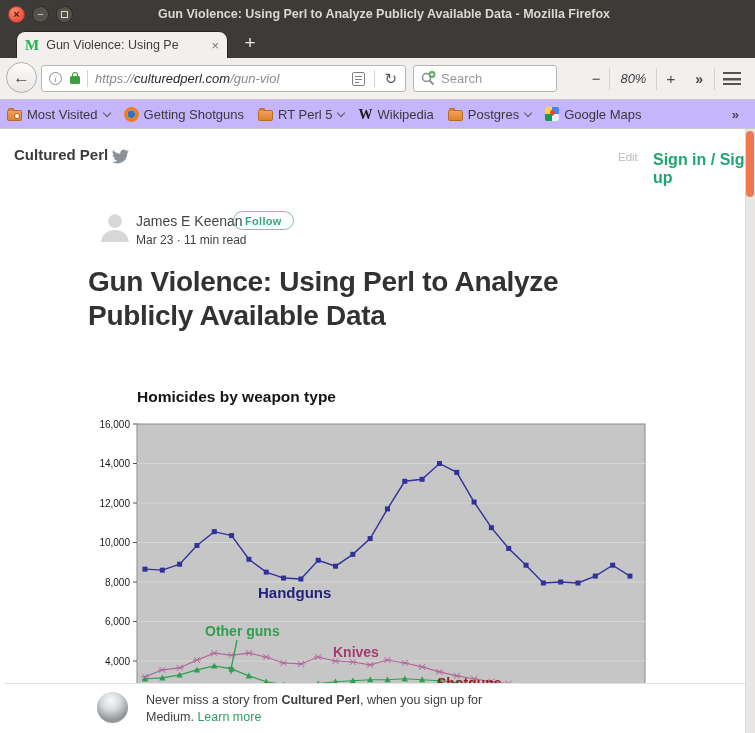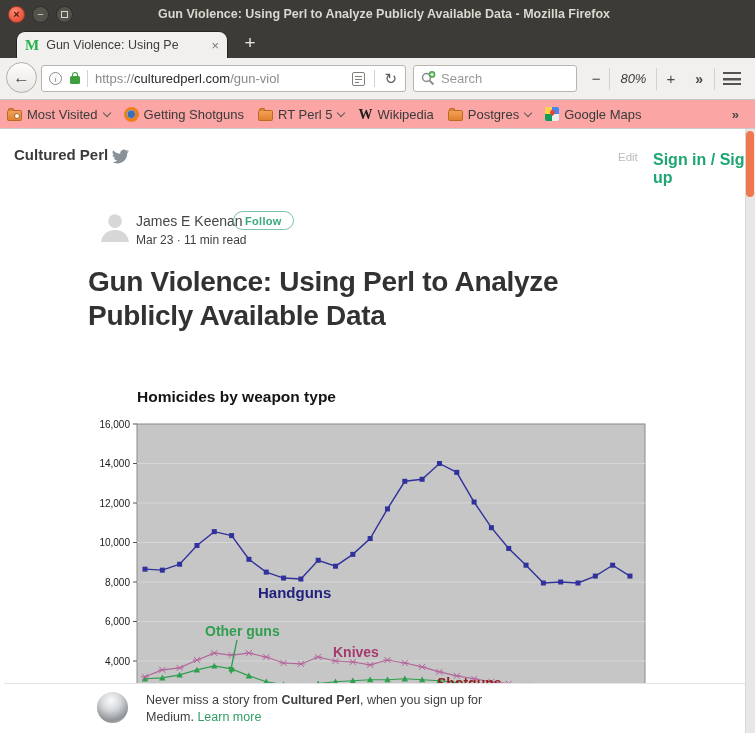--- a/index.html
+++ b/index.html
@@ -41,42 +41,42 @@
   .info-icon{width:13px;height:13px;border:1px solid #8a8a8a;border-radius:50%;color:#8a8a8a;
     font-size:9px;font-style:italic;font-family:"Liberation Serif",serif;text-align:center;line-height:12px;
     margin-left:7px;flex:none;box-sizing:border-box;}
   .lock-icon{position:relative;width:10px;height:8px;background:#3f9e3f;border-radius:1.5px;
     margin-left:8px;margin-top:3px;flex:none;}
   .lock-icon::before{content:"";position:absolute;top:-4px;left:2px;width:6px;height:6px;
     border:1.5px solid #3f9e3f;border-bottom:none;border-radius:3px 3px 0 0;box-sizing:border-box;}
   .urlsep{width:1px;height:17px;background:#d5d2ce;margin:0 7px;flex:none;}
   .urltext{flex:1;font-size:13px;white-space:nowrap;overflow:hidden;
     -webkit-mask-image:linear-gradient(90deg,#000 88%,transparent);
-    mask-image:linear-gradient(90deg,#000 88%,transparent);}
+    mask-image:linear-gradient(90deg,#000 88%,transparent);font-style:italic;}
   .u-dim{color:#8a8a8a;}
   .u-dom{color:#2b2b2b;}
   .reader-icon{width:13px;height:14px;border:1.2px solid #82807c;border-radius:2px;flex:none;margin:0 2px;
     background:linear-gradient(#82807c,#82807c) 2px 3px/7px 1.2px no-repeat,
                linear-gradient(#82807c,#82807c) 2px 6px/7px 1.2px no-repeat,
                linear-gradient(#82807c,#82807c) 2px 9px/4px 1.2px no-repeat;box-sizing:border-box;}
   .reload-icon{color:#5e5c58;font-size:15px;margin:0 8px 0 2px;flex:none;line-height:1;}
-  .searchbar{position:absolute;left:413px;top:7px;width:164px;height:27px;background:#fff;
+  .searchbar{position:absolute;left:413px;top:7px;width:144px;height:27px;background:#fff;
     border:1px solid #b8b5b1;border-radius:3px;display:flex;align-items:center;box-sizing:border-box;}
   .search-glyph{margin-left:6px;flex:none;}
   .search-ph{color:#9a9894;font-size:13px;margin-left:4px;}
   .navright{position:absolute;right:6px;top:0;height:41px;display:flex;align-items:center;}
   .zbtn{color:#474747;font-size:15px;padding:0 9px;}
   .zlevel{color:#3c3c3c;font-size:13px;padding:0 10px;font-style:italic;}
   .vsep{width:1px;height:22px;background:#d5d2ce;}
   .ovf{color:#474747;font-size:14px;font-weight:bold;padding:0 11px;}
   .menu-icon{width:18px;height:13px;margin:0 8px;border-top:2.5px solid #55534f;border-bottom:2.5px solid #55534f;
     background:linear-gradient(#55534f,#55534f) 0 4.2px/18px 2.5px no-repeat;box-sizing:border-box;}
 
   
-  .bookmarksbar{position:absolute;left:0;top:100px;width:755px;height:29px;background:#fca5a5;
+  .bookmarksbar{position:absolute;left:0;top:100px;width:755px;height:29px;background:#c4b5fd;
     border-bottom:1px solid #cfccc8;display:flex;align-items:center;box-sizing:border-box;}
   .bm-items{display:flex;align-items:center;margin-left:7px;gap:14px;flex:1;}
   .bm-item{display:flex;align-items:center;gap:5px;}
   .bm-label{font-size:13px;color:#3a3a3a;white-space:nowrap;}
   .chev{width:5px;height:5px;border-right:1.4px solid #5a5a5a;border-bottom:1.4px solid #5a5a5a;
     transform:rotate(45deg);margin:-2px 0 0 1px;}
   .bmicon{flex:none;display:inline-block;}
   .ic-folder{position:relative;width:15px;height:11px;background:linear-gradient(#f2a159,#e0812f);
     border:1px solid #b96a20;border-radius:1.5px;margin-top:2px;box-sizing:border-box;}
   .ic-folder::before{content:"";position:absolute;top:-3px;left:0px;width:6px;height:3px;background:#e0812f;

